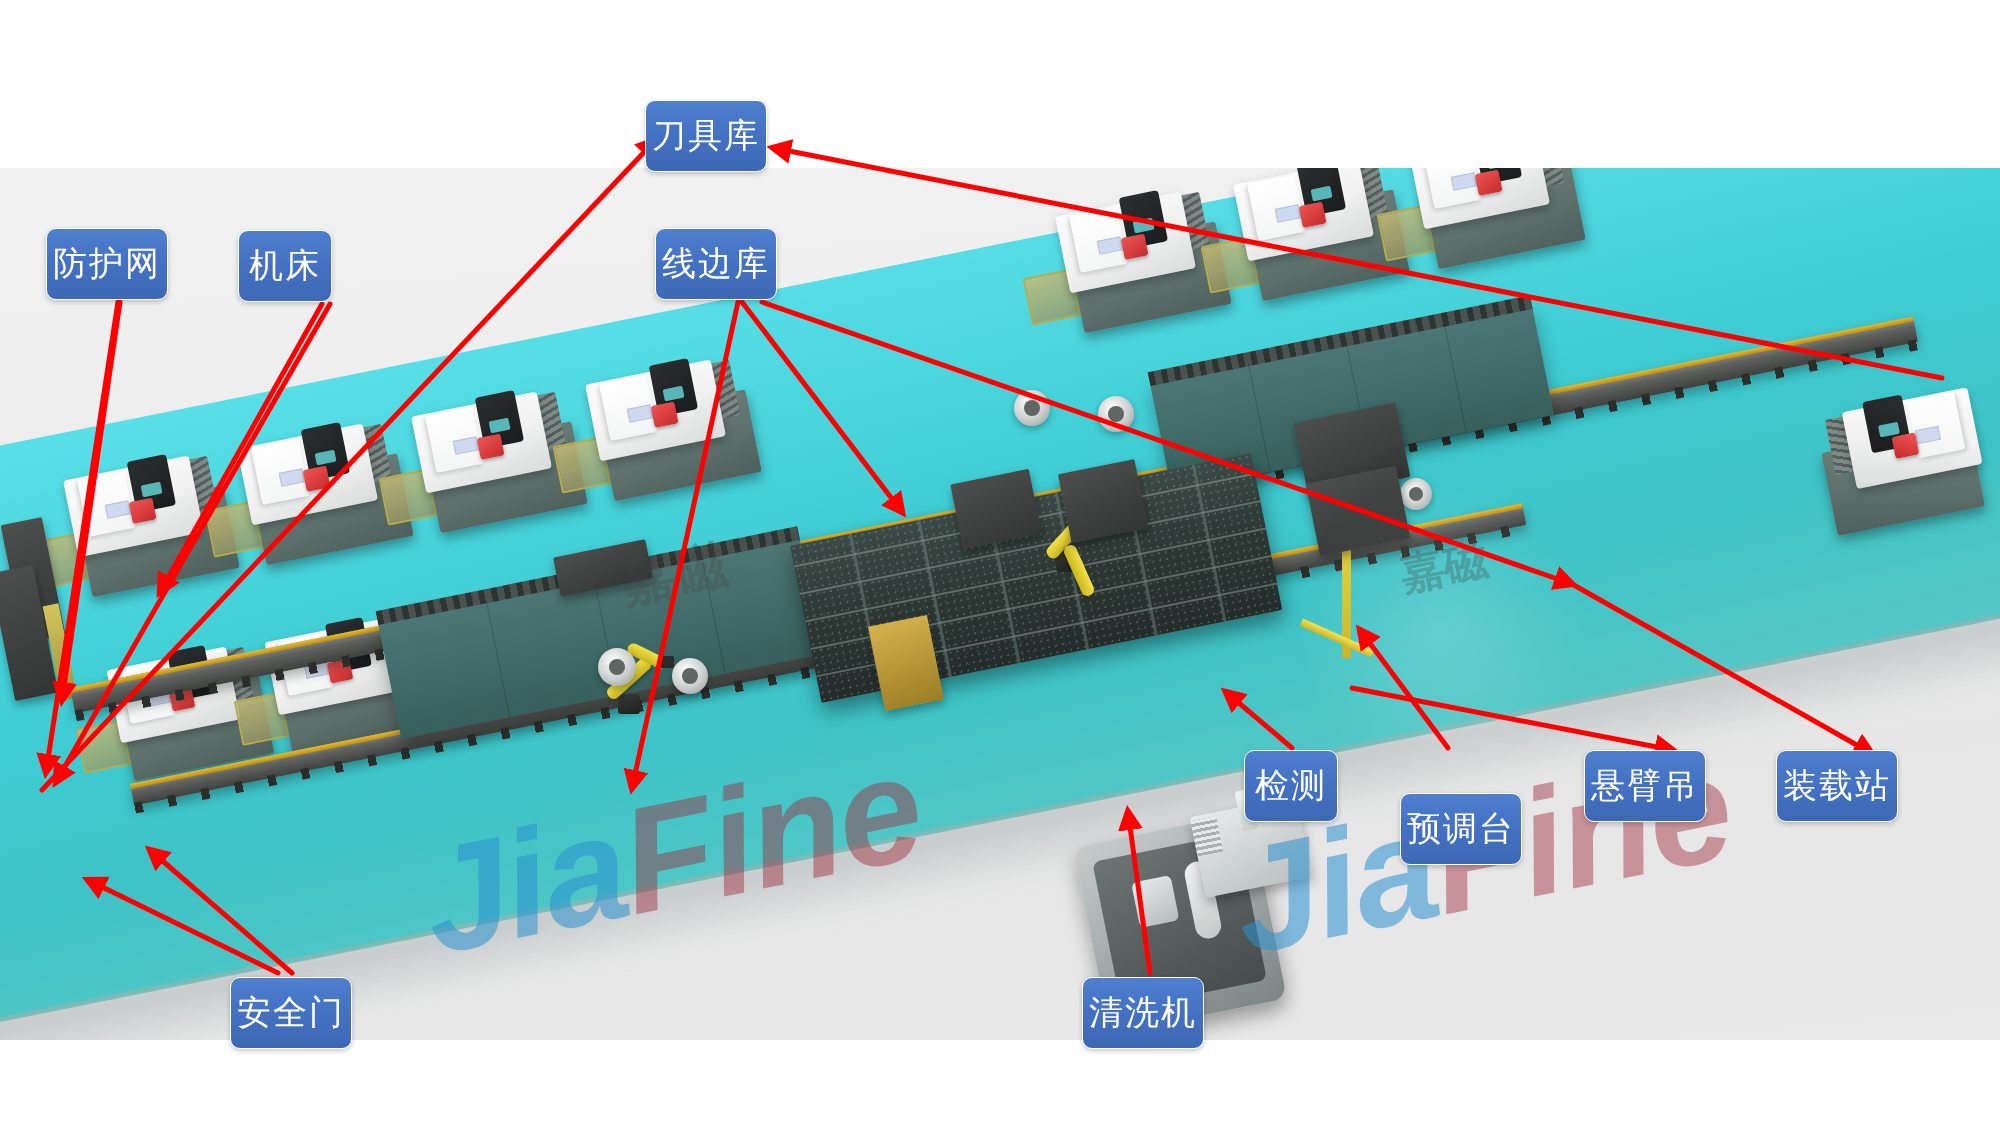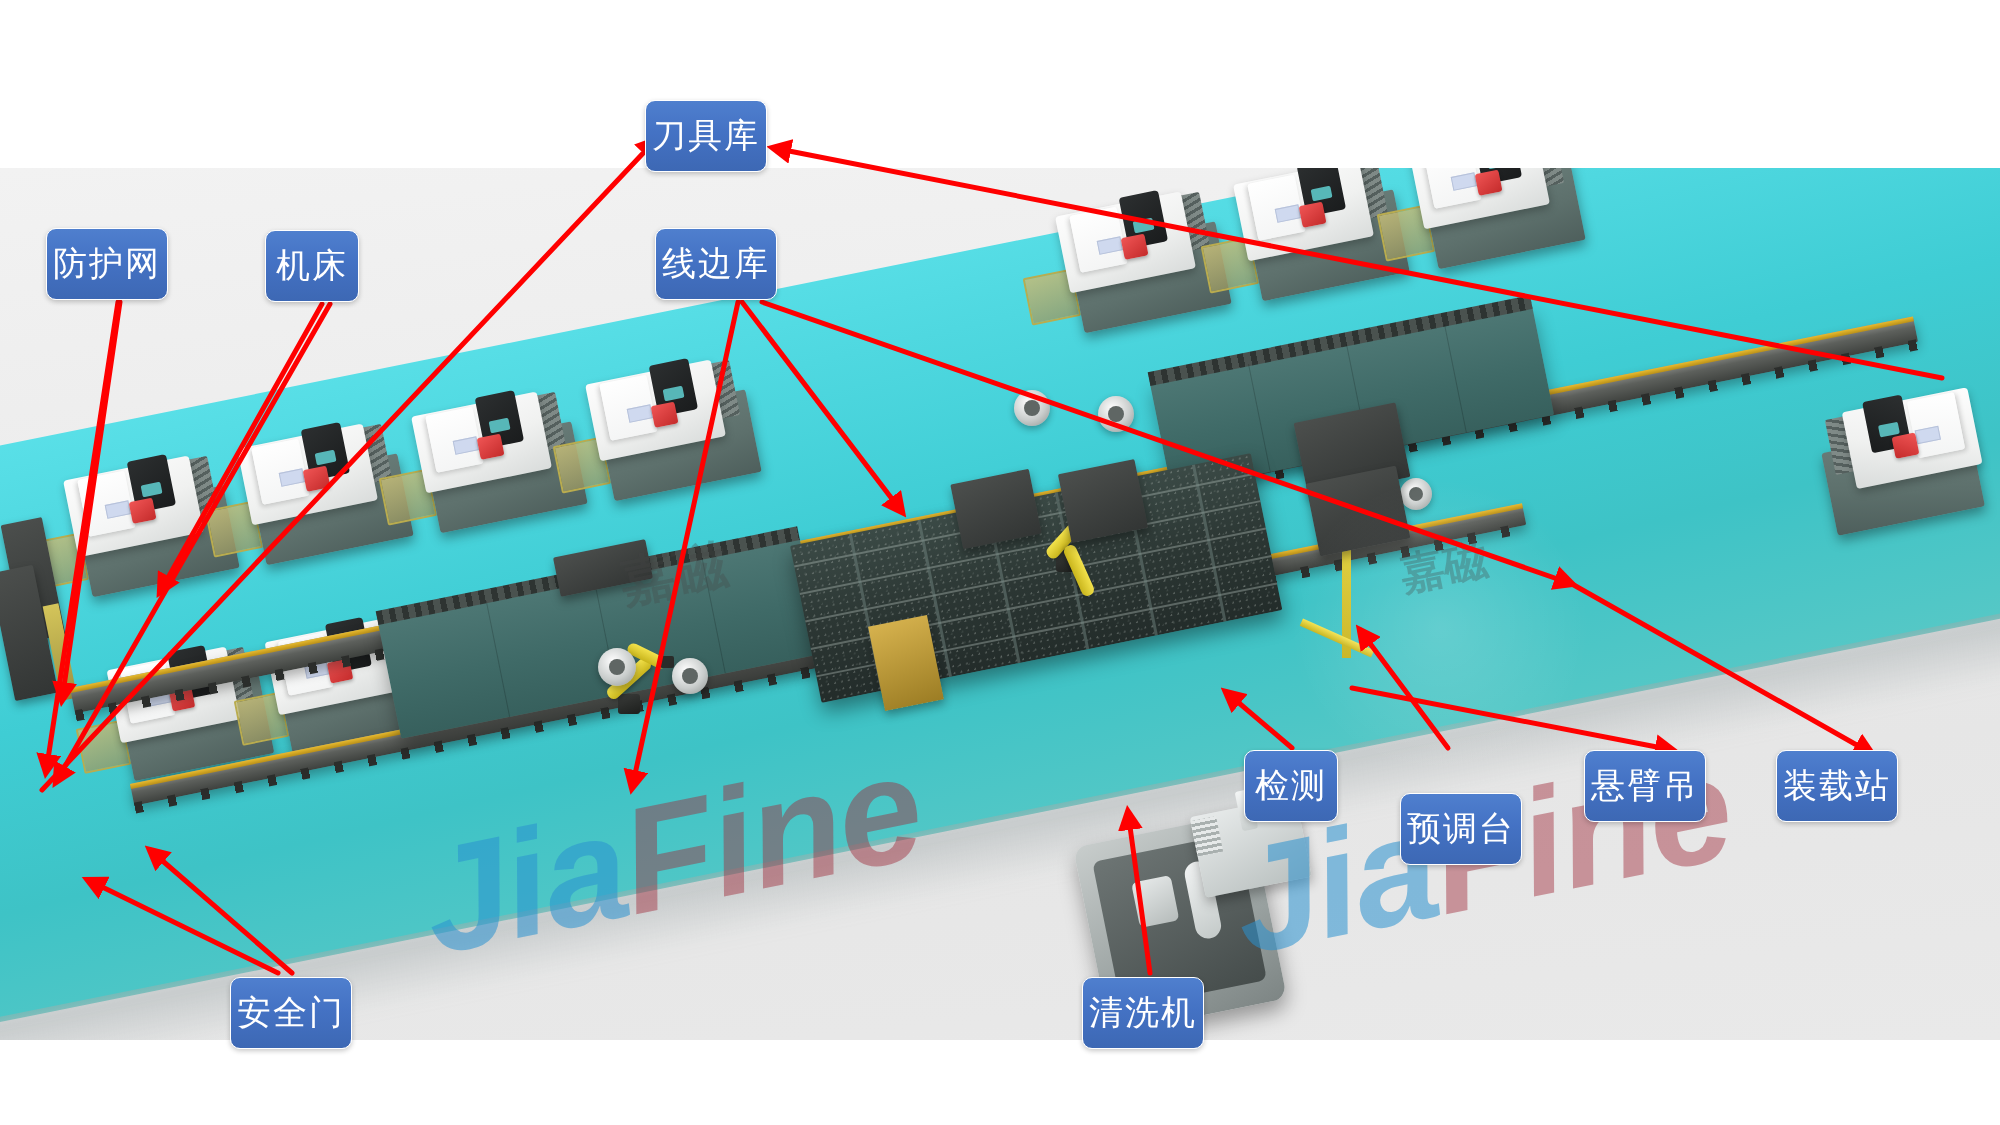--- a/index.html
+++ b/index.html
@@ -416,21 +416,21 @@
       <line x1="1448" y1="748" x2="1360" y2="630" marker-end="url(#ah)"></line>
 
       <line x1="1662" y1="748" x2="1352" y2="688" marker-start="url(#ahs)"></line>
 
       <line x1="1862" y1="748" x2="1572" y2="584" marker-start="url(#ahs)"></line>
     </g>
   </svg>
 
   <div class="label" style="left:46px;top:228px;width:120px;height:70px;">防护网</div>
 
-  <div class="label" style="left:265px;top:230px;width:92px;height:70px;">机床</div>
+  <div class="label" style="left:238px;top:230px;width:92px;height:70px;">机床</div>
 
   <div class="label" style="left:645px;top:100px;width:120px;height:70px;">刀具库</div>
 
   <div class="label" style="left:655px;top:228px;width:120px;height:70px;">线边库</div>
 
   <div class="label" style="left:230px;top:977px;width:120px;height:70px;">安全门</div>
 
   <div class="label" style="left:1082px;top:977px;width:120px;height:70px;">清洗机</div>
 
   <div class="label" style="left:1244px;top:750px;width:92px;height:70px;">检测</div>

